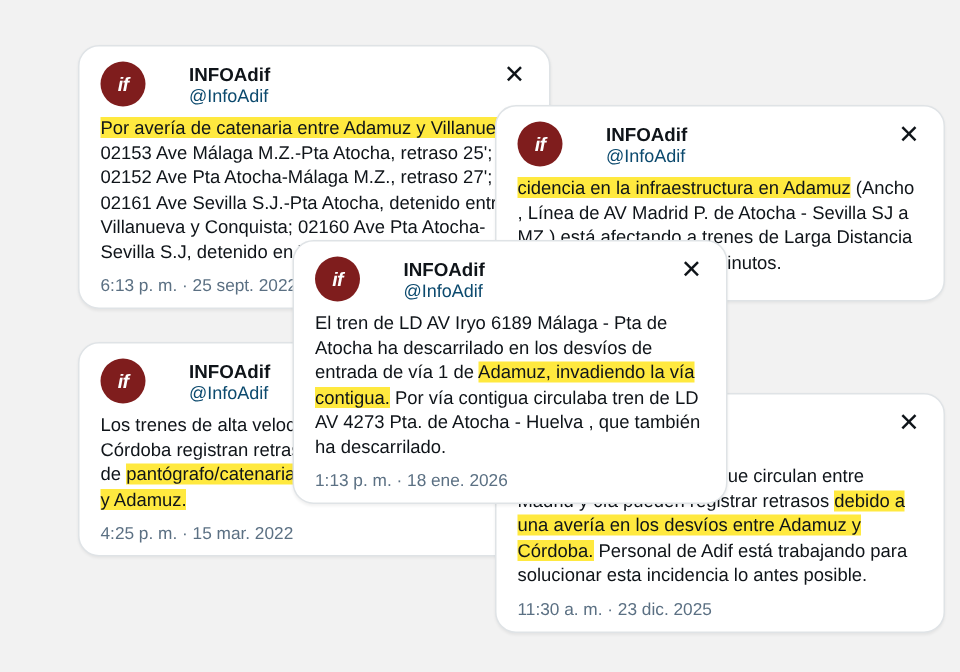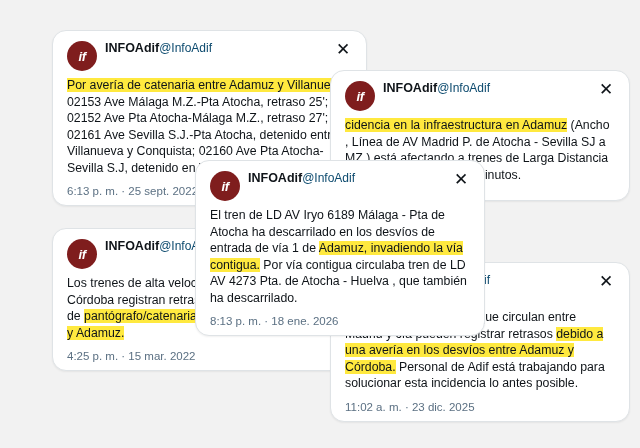--- a/index.html
+++ b/index.html
@@ -50,23 +50,24 @@
     transform: translateY(-50%);
     text-align: center;
     color: #ffffff;
     font-size: 13px;
     font-weight: bold;
     line-height: 1;
     letter-spacing: -0.5px;
   }
   .names {
     display: flex;
-    flex-direction: row;
+    flex-direction: column;
     justify-content: flex-end;
     min-height: 30px;
+    margin-left: 21px;
   }
   .display-name {
     font-size: 12.5px;
     font-weight: bold;
     color: #0f1419;
     line-height: 14px;
   }
   .handle {
     font-size: 12px;
     color: #0c4a6e;
@@ -177,33 +178,33 @@
       </div>
       <div class="names">
         <div class="display-name">INFOAdif</div>
         <div class="handle">@InfoAdif</div>
       </div>
       <div class="close-x">✕</div>
     </div>
     <div class="body-text">
       <span>trenes de alta velocidad que circulan entre Madrid y cía pueden registrar retrasos </span><span class="hl">debido a una avería en los desvíos entre Adamuz y Córdoba.</span><span> Personal de Adif está trabajando para solucionar esta incidencia lo antes posible.</span>
     </div>
-    <div class="timestamp">11:02 a. m. · 23 dic. 2025</div>
+    <div class="timestamp">11:30 a. m. · 23 dic. 2025</div>
   </div>
 
   <div class="tweet-card" id="card-e">
     <div class="card-head">
       <div class="avatar">
         <div class="glyph">if</div>
       </div>
       <div class="names">
         <div class="display-name">INFOAdif</div>
         <div class="handle">@InfoAdif</div>
       </div>
       <div class="close-x">✕</div>
     </div>
     <div class="body-text">
       <span>El tren de LD AV Iryo 6189 Málaga - Pta de Atocha ha descarrilado en los desvíos de entrada de vía 1 de </span><span class="hl">Adamuz, invadiendo la vía contigua.</span><span> Por vía contigua circulaba tren de LD AV 4273 Pta. de Atocha - Huelva , que también ha descarrilado.</span>
     </div>
-    <div class="timestamp">8:13 p. m. · 18 ene. 2026</div>
+    <div class="timestamp">1:13 p. m. · 18 ene. 2026</div>
   </div>
 
 </div>
 
 </body></html>

